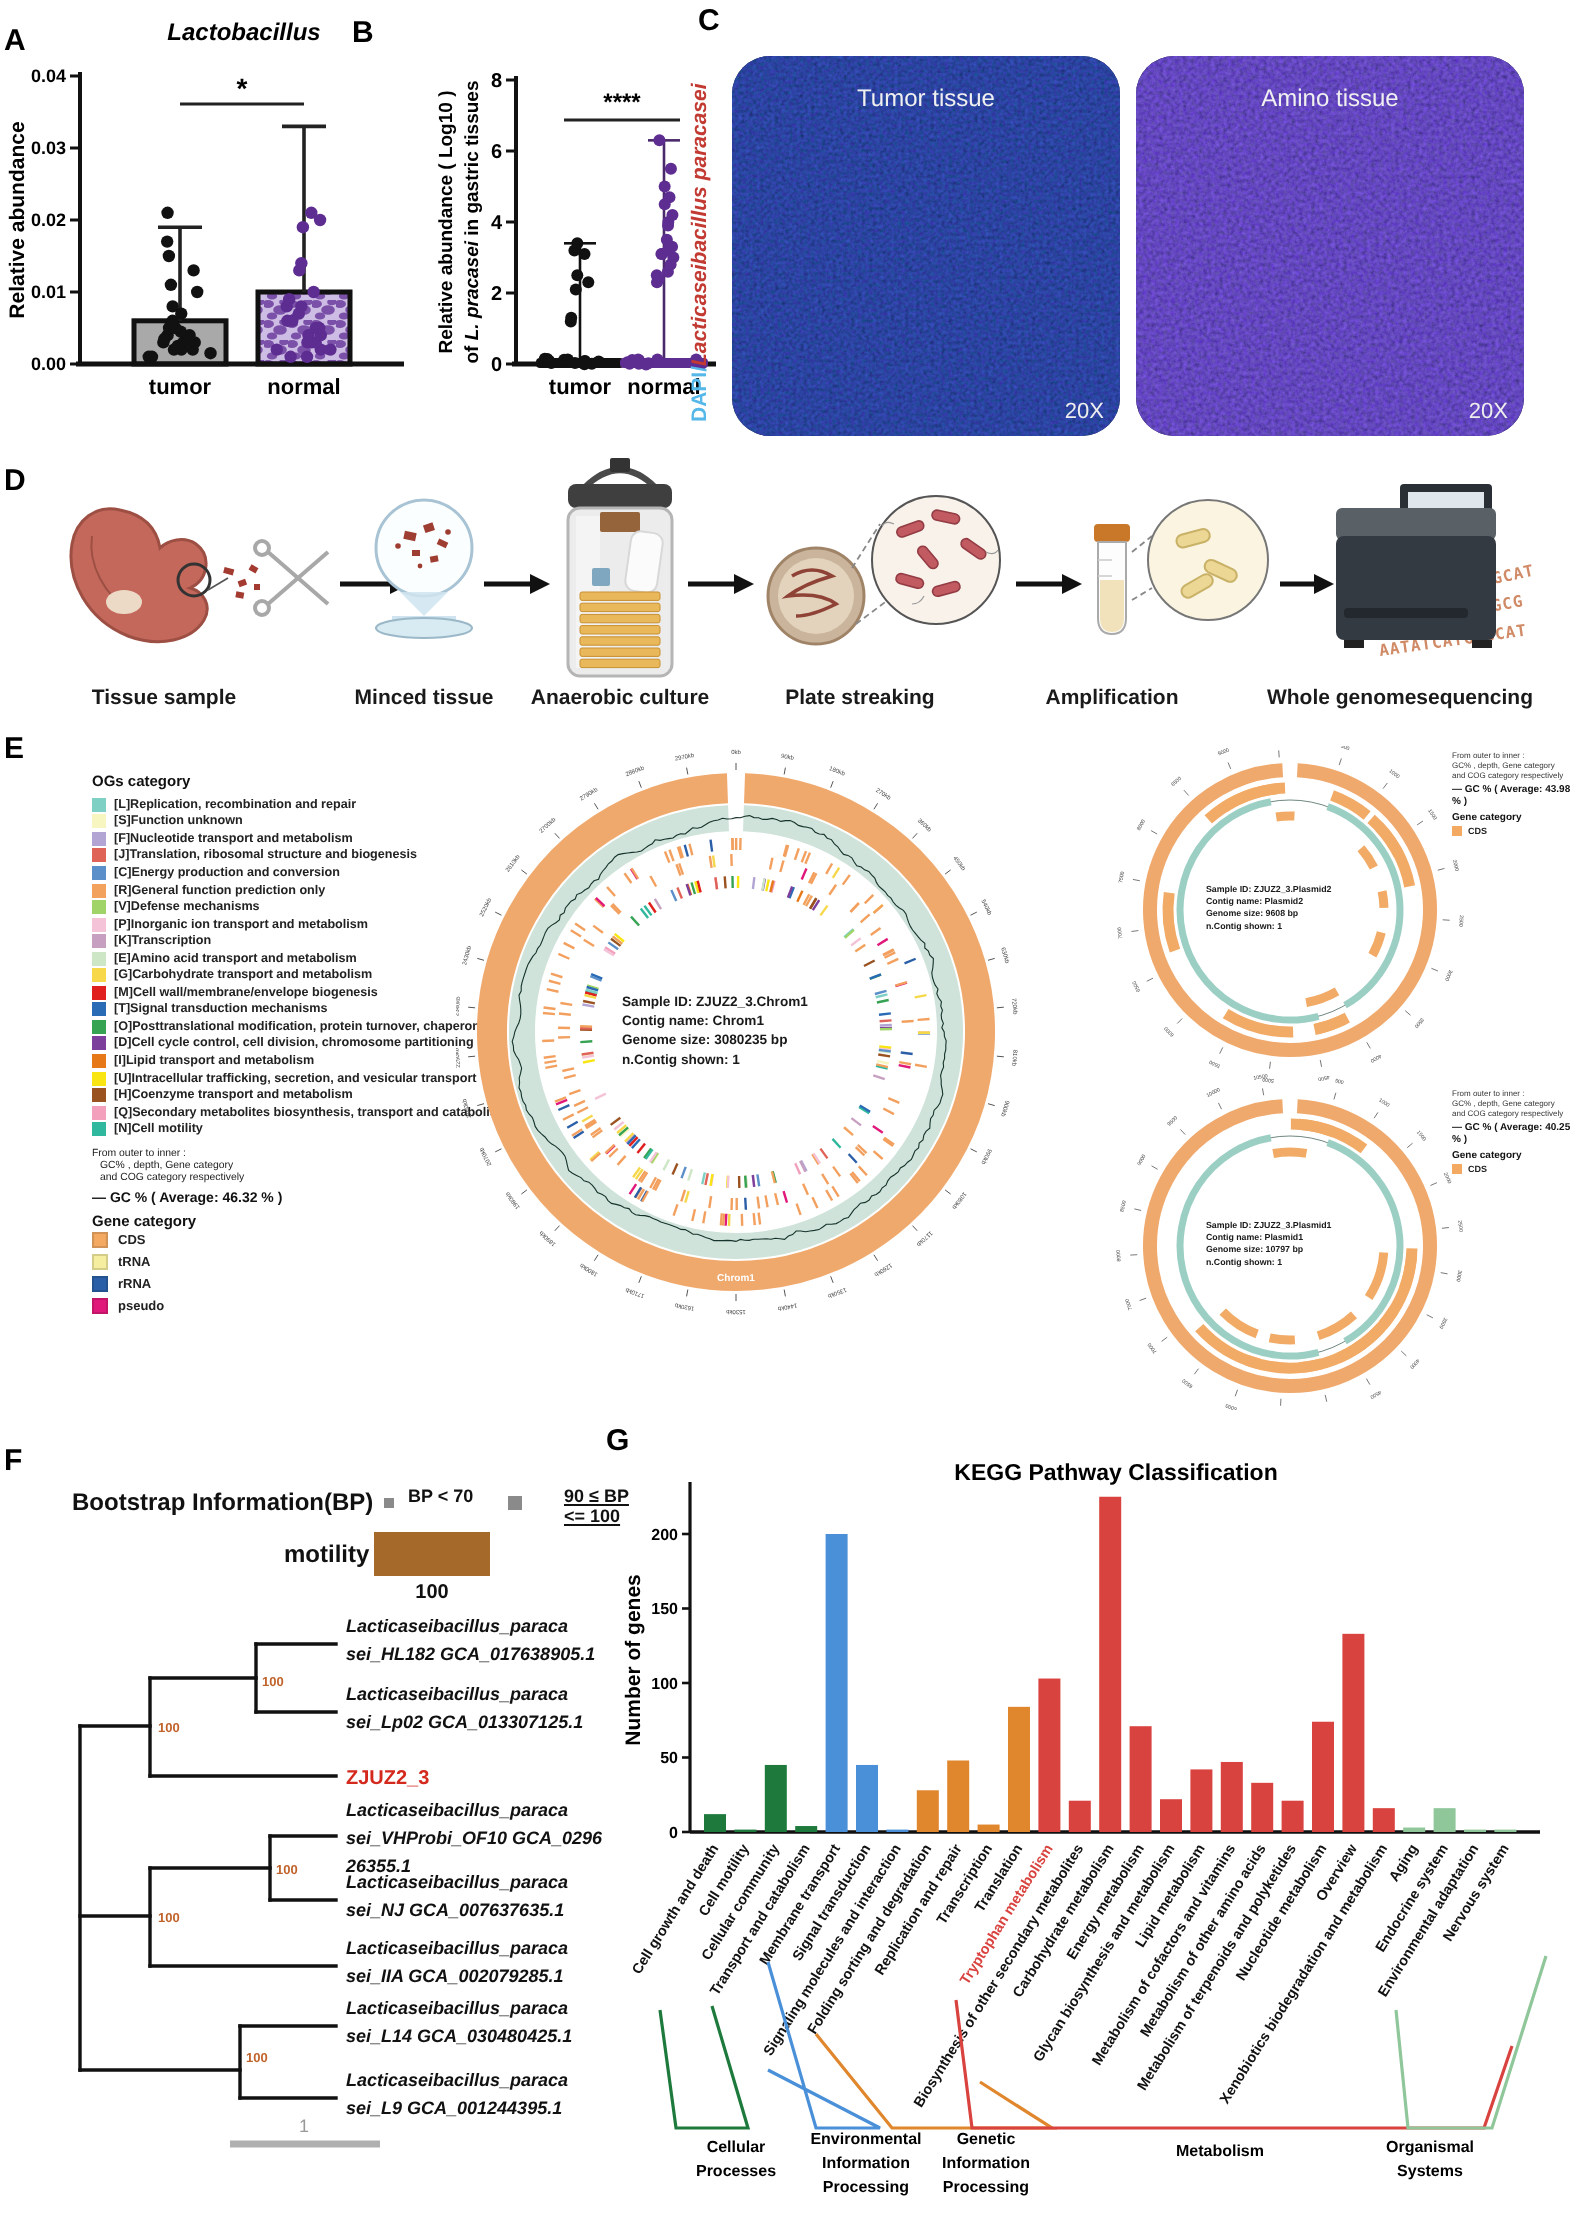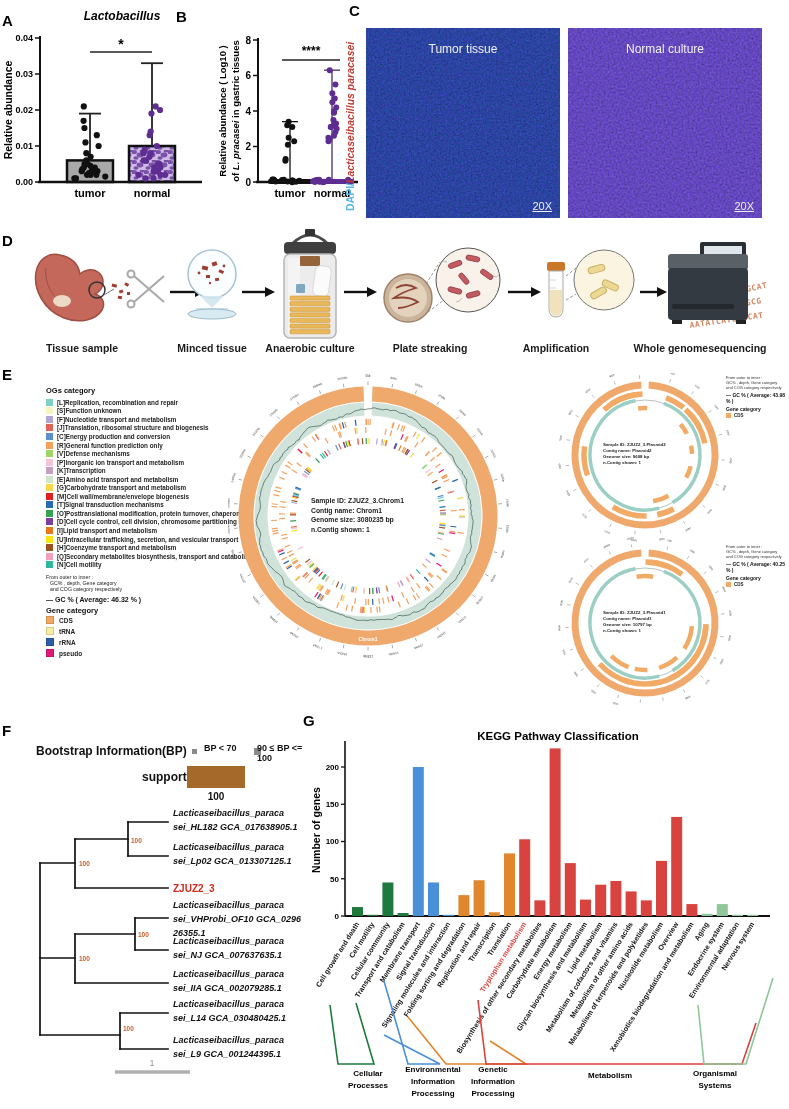--- a/index.html
+++ b/index.html
@@ -7,24 +7,24 @@
   #fig *{box-sizing:border-box;}
   svg{font-family:"Liberation Sans",sans-serif;}
   .abs{position:absolute;}
   .plabel{position:absolute;font:bold 15px "Liberation Sans",sans-serif;color:#000;}
   
   .fish-title{position:absolute;left:400px;top:4px;width:330px;text-align:center;font:bold 13px "Liberation Sans",sans-serif;color:#1b2a6b;}
   .fish-title .it{font-style:italic;}
   .side-label{position:absolute;left:344px;top:30px;height:192px;width:15px;writing-mode:vertical-rl;transform:rotate(180deg);font:bold 10.5px "Liberation Sans",sans-serif;text-align:center;}
   .side-label .dapi{color:#56b8e8;}
   .side-label .lact{color:#c23a32;font-style:italic;}
-  .fish-img{position:absolute;top:28px;width:194px;height:190px;overflow:hidden;}
+  .fish-img{position:absolute;top:28px;width:194px;height:190px;overflow:hidden;border-radius:19px;}
   .fish-img svg{display:block;}
   .fish-cap{position:absolute;top:14px;left:0;width:100%;text-align:center;font:12px "Liberation Sans",sans-serif;color:#f0f0f0;}
-  .fish-mag{position:absolute;right:8px;bottom:6px;font:11px "Liberation Sans",sans-serif;color:#eeeeee;text-decoration:underline;}
+  .fish-mag{position:absolute;right:8px;bottom:6px;font:11px "Liberation Sans",sans-serif;color:#eeeeee;}
   
   #cog-legend{position:absolute;left:46px;top:386px;width:270px;}
   .cog-title{font:bold 7.5px "Liberation Sans",sans-serif;color:#111;margin-bottom:3px;}
   .cogrow{display:flex;align-items:center;height:8.55px;}
   .cogsw{width:7px;height:7px;margin-right:4px;flex:none;}
   .coglab{font-size:6.3px;font-weight:bold;color:#222;white-space:nowrap;}
   #ring-note{position:absolute;left:46px;top:574px;width:200px;}
   .note-line{font-size:5.2px;color:#222;line-height:1.2;}
   .gc-line{font-size:7px;font-weight:bold;color:#111;margin-top:3px;}
   .gc-title{font-size:7.5px;font-weight:bold;color:#111;margin-top:3px;}
@@ -37,21 +37,21 @@
   .tl-title{font-size:5px;font-weight:bold;color:#111;margin-top:2px;}
   .tlrow{display:flex;align-items:center;margin-top:1px;}
   .tlsw{width:5px;height:5px;margin-right:3px;flex:none;}
   .tllab{font-size:4.5px;font-weight:bold;color:#222;}
   
   #bp-legend{position:absolute;left:36px;top:740px;width:280px;height:70px;}
   .bp-title{position:absolute;left:0;top:4px;font:bold 12px "Liberation Sans",sans-serif;color:#111;}
   .bp-sq1{position:absolute;left:156px;top:9px;width:5px;height:5px;background:#8a8a8a;}
   .bp-it1{position:absolute;left:168px;top:3px;font:bold 9px "Liberation Sans",sans-serif;color:#111;}
   .bp-sq2{position:absolute;left:218px;top:8px;width:7px;height:7px;background:#8a8a8a;}
-  .bp-it2{position:absolute;left:221px;top:3px;font:bold 9px "Liberation Sans",sans-serif;color:#111;}
+  .bp-it2{position:absolute;left:246px;top:3px;font:bold 9px "Liberation Sans",sans-serif;color:#111;text-decoration:underline;}
   .sup-lab{position:absolute;left:106px;top:30px;font:bold 12px "Liberation Sans",sans-serif;color:#111;}
   .sup-bar{position:absolute;left:151px;top:26px;width:58px;height:22px;}
   .sup-val{position:absolute;left:151px;top:51px;width:58px;text-align:center;font:bold 10px "Liberation Sans",sans-serif;color:#111;}
   
   .tip{font-size:9px;font-weight:bold;font-style:italic;fill:#111;}
   .tip-red{font-size:10px;font-weight:bold;fill:#d42a1e;}
   .bn{font-size:6.5px;font-weight:bold;fill:#c0622a;}
   .dlab{font-size:10.5px;font-weight:bold;fill:#1a1a1a;text-anchor:middle;}
   .dna{font-family:"DejaVu Sans Mono",monospace;font-size:8px;font-weight:bold;fill:#d08a66;letter-spacing:0.5px;}
 </style>
@@ -256,21 +256,21 @@
     <svg width="194" height="190">
       <defs>
         <filter id="noiseN" x="0" y="0" width="100%" height="100%">
           <feTurbulence type="fractalNoise" baseFrequency="0.5" numOctaves="3" seed="29" stitchTiles="stitch"></feTurbulence>
           <feColorMatrix type="matrix" values="0.10 0.14 0 0 0.02  0 0.10 0 0 0.02  0.55 0.30 0.08 0 0.10  0 0 0 0 1"></feColorMatrix>
         </filter>
       </defs>
       <rect width="194" height="190" fill="#070a26"></rect>
       <rect width="194" height="190" filter="url(#noiseN)" opacity="0.95"></rect>
     </svg>
-    <div class="fish-cap">Normal culture</div>
+    <div class="fish-cap">Amino tissue</div>
     <div class="fish-mag">20X</div>
   </div>
 
   <svg class="abs" style="left:0;top:228px;" width="789" height="132" viewBox="0 228 789 132">
 
     <g>
       <path d="M60,255 C48,252 38,260 36,272 C33,290 44,310 64,318 C80,324 96,320 102,310 C106,303 102,296 95,294 C104,290 106,278 98,272 C92,268 84,270 80,274 C78,262 70,257 60,255 Z" fill="#c4685c" stroke="#9e4f43" stroke-width="1.5"></path>
       <path d="M46,268 C44,282 52,298 66,306" fill="none" stroke="#9e4f43" stroke-width="1"></path>
       <ellipse cx="62" cy="301" rx="9" ry="6" fill="#ecd9c6"></ellipse>
       <circle cx="97" cy="290" r="8" fill="none" stroke="#333" stroke-width="1.5"></circle>
@@ -1040,21 +1040,21 @@
         <span class="tllab">CDS</span>
       </div>
   </div>
 
   <div id="bp-legend">
     <div class="bp-title">Bootstrap Information(BP)</div>
     <div class="bp-sq1"></div>
     <div class="bp-it1">BP &lt; 70</div>
     <div class="bp-sq2"></div>
     <div class="bp-it2">90 ≤ BP &lt;= 100</div>
-    <div class="sup-lab">support</div>
+    <div class="sup-lab">motility</div>
     <div class="sup-bar" style="background: rgb(165, 105, 42);"></div>
     <div class="sup-val">100</div>
   </div>
 
   <svg class="abs" style="left:25px;top:795px;" width="280" height="290" viewBox="25 795 280 290">
     <g stroke="#111" stroke-width="1.7" stroke-linecap="square">
       <line x1="40" y1="863" x2="40" y2="1035"></line>
       <line x1="40" y1="863" x2="75" y2="863"></line>
       <line x1="75" y1="839" x2="75" y2="888"></line>
       <line x1="75" y1="839" x2="128" y2="839"></line>

